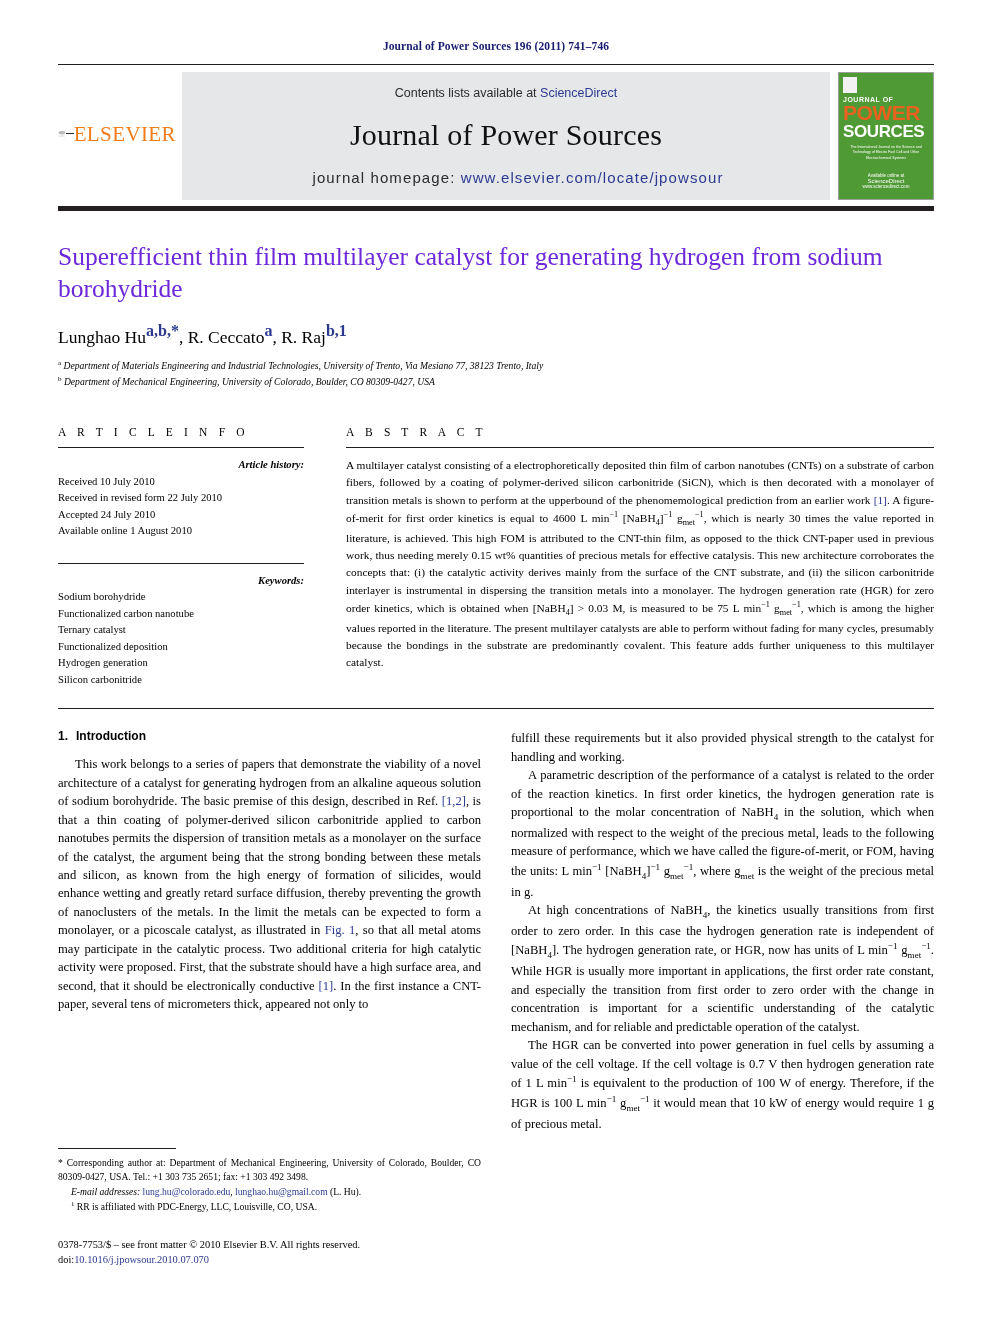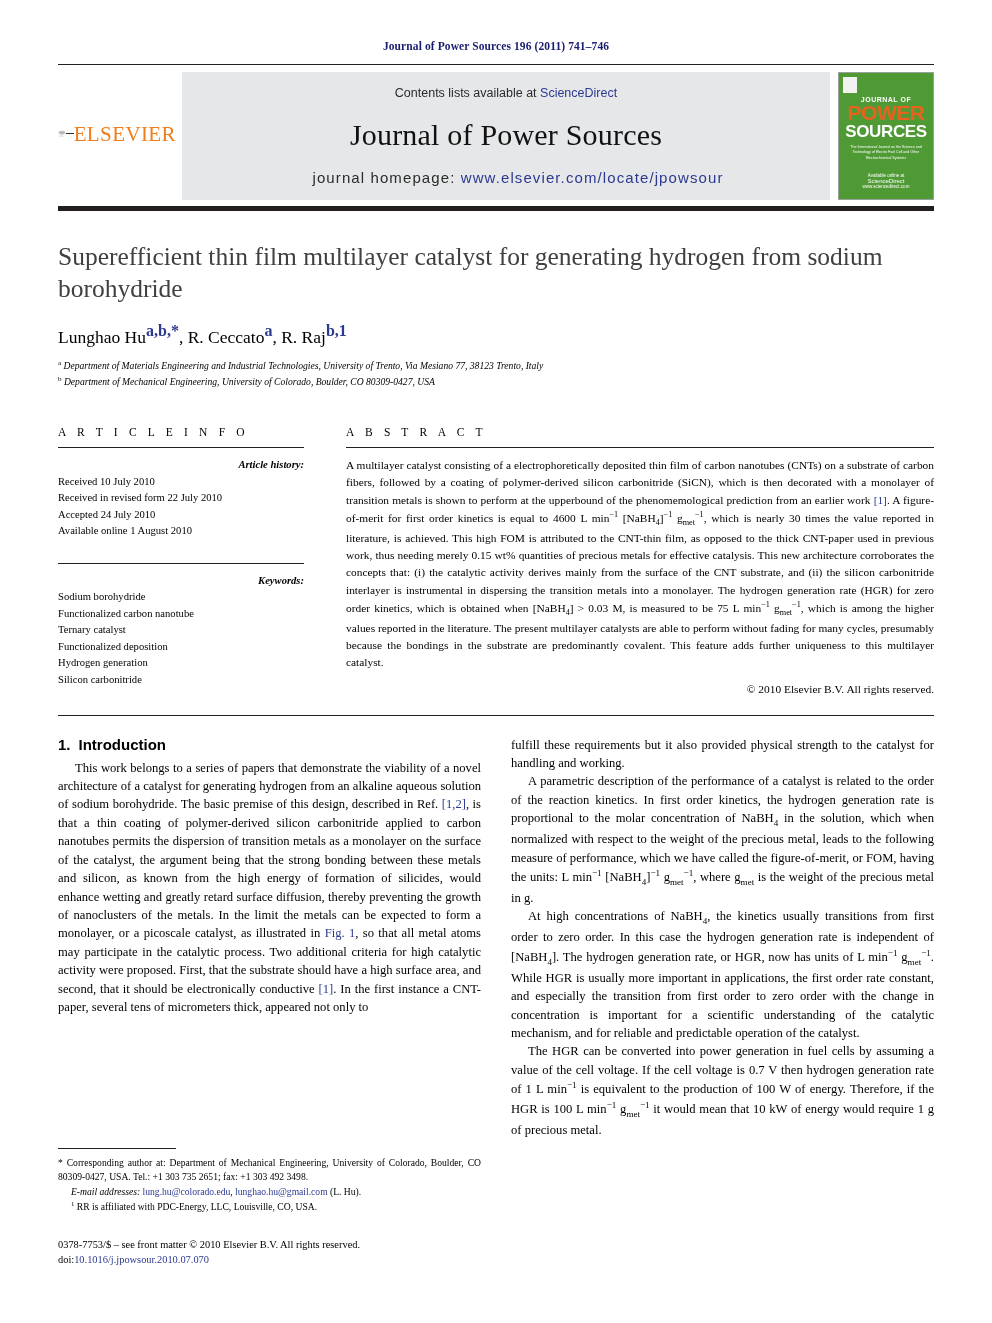--- a/index.html
+++ b/index.html
@@ -108,21 +108,20 @@
     background: #4f9a34;
     position: relative;
     box-sizing: border-box;
     overflow: hidden;
   }
   .cover-inner {
     position: absolute;
     inset: 4px;
     display: flex;
     flex-direction: column;
-    align-items: center;
   }
   .cover-mini {
     width: 14px; height: 16px;
     background: #f2f2f2;
     align-self: flex-start;
     margin-bottom: 3px;
   }
   .cover-l1 {
     font-family: "Liberation Sans", sans-serif;
     font-size: 7px; font-weight: bold;
@@ -156,21 +155,21 @@
     border-top: 5.5px solid #231f20;
     margin-top: 6px;
   }
 
   
   .title {
     font-family: "Liberation Serif", serif;
     font-size: 25.5px;
     line-height: 1.24;
     margin-top: 30px;
-    color: #404040;
+    color: #6d28d9;
   }
   .authors {
     font-family: "Liberation Serif", serif;
     font-size: 17.5px;
     margin-top: 18px;
   }
   .authors sup { font-size: 16px; color: #2b3990; font-weight: bold; }
   .affil {
     font-family: "Liberation Serif", serif;
     font-style: italic;
@@ -229,22 +228,22 @@
   .body-cols {
     display: flex;
     margin-top: 20px;
   }
   .bcol { width: 423px; flex: 0 0 423px; }
   .bcol.right { margin-left: 30px; }
 
   .h1 {
     font-family: "Liberation Sans", sans-serif;
     font-weight: bold;
-    font-size: 15px;
-    margin-bottom: 6px;
+    font-size: 12px;
+    margin-bottom: 12px;
   }
   .h1 .num { margin-right: 8px; }
   .para {
     font-family: "Liberation Serif", serif;
     font-size: 12.6px;
     line-height: 1.465;
     text-align: justify;
     text-indent: 17px;
     margin: 0;
   }
@@ -371,21 +370,20 @@
         <div>Functionalized deposition</div>
         <div>Hydrogen generation</div>
         <div>Silicon carbonitride</div>
       </div>
     </div>
 
     <div class="col-abs">
       <div class="sechead">A B S T R A C T</div>
       <div class="hr-sec"></div>
       <div class="abs-text">A multilayer catalyst consisting of a electrophoretically deposited thin film of carbon nanotubes (CNTs) on a substrate of carbon fibers, followed by a coating of polymer-derived silicon carbonitride (SiCN), which is then decorated with a monolayer of transition metals is shown to perform at the upperbound of the phenomemological prediction from an earlier work <a href="#">[1]</a>. A figure-of-merit for first order kinetics is equal to 4600 L min<sup>−1</sup> [NaBH<sub>4</sub>]<sup>−1</sup> g<sub>met</sub><sup>−1</sup>, which is nearly 30 times the value reported in literature, is achieved. This high FOM is attributed to the CNT-thin film, as opposed to the thick CNT-paper used in previous work, thus needing merely 0.15 wt% quantities of precious metals for effective catalysis. This new architecture corroborates the concepts that: (i) the catalytic activity derives mainly from the surface of the CNT substrate, and (ii) the silicon carbonitride interlayer is instrumental in dispersing the transition metals into a monolayer. The hydrogen generation rate (HGR) for zero order kinetics, which is obtained when [NaBH<sub>4</sub>] &gt; 0.03 M, is measured to be 75 L min<sup>−1</sup> g<sub>met</sub><sup>−1</sup>, which is among the higher values reported in the literature. The present multilayer catalysts are able to perform without fading for many cycles, presumably because the bondings in the substrate are predominantly covalent. This feature adds further uniqueness to this multilayer catalyst.</div>
-      <div class="abs-copy">© 2010 Elsevier B.V. All rights reserved.</div>
     </div>
   </div>
 
   <div class="rule-body"></div>
 
   <div class="body-cols">
     <div class="bcol left">
       <div class="h1">
         <span class="num">1.</span><span>Introduction</span>
       </div>

